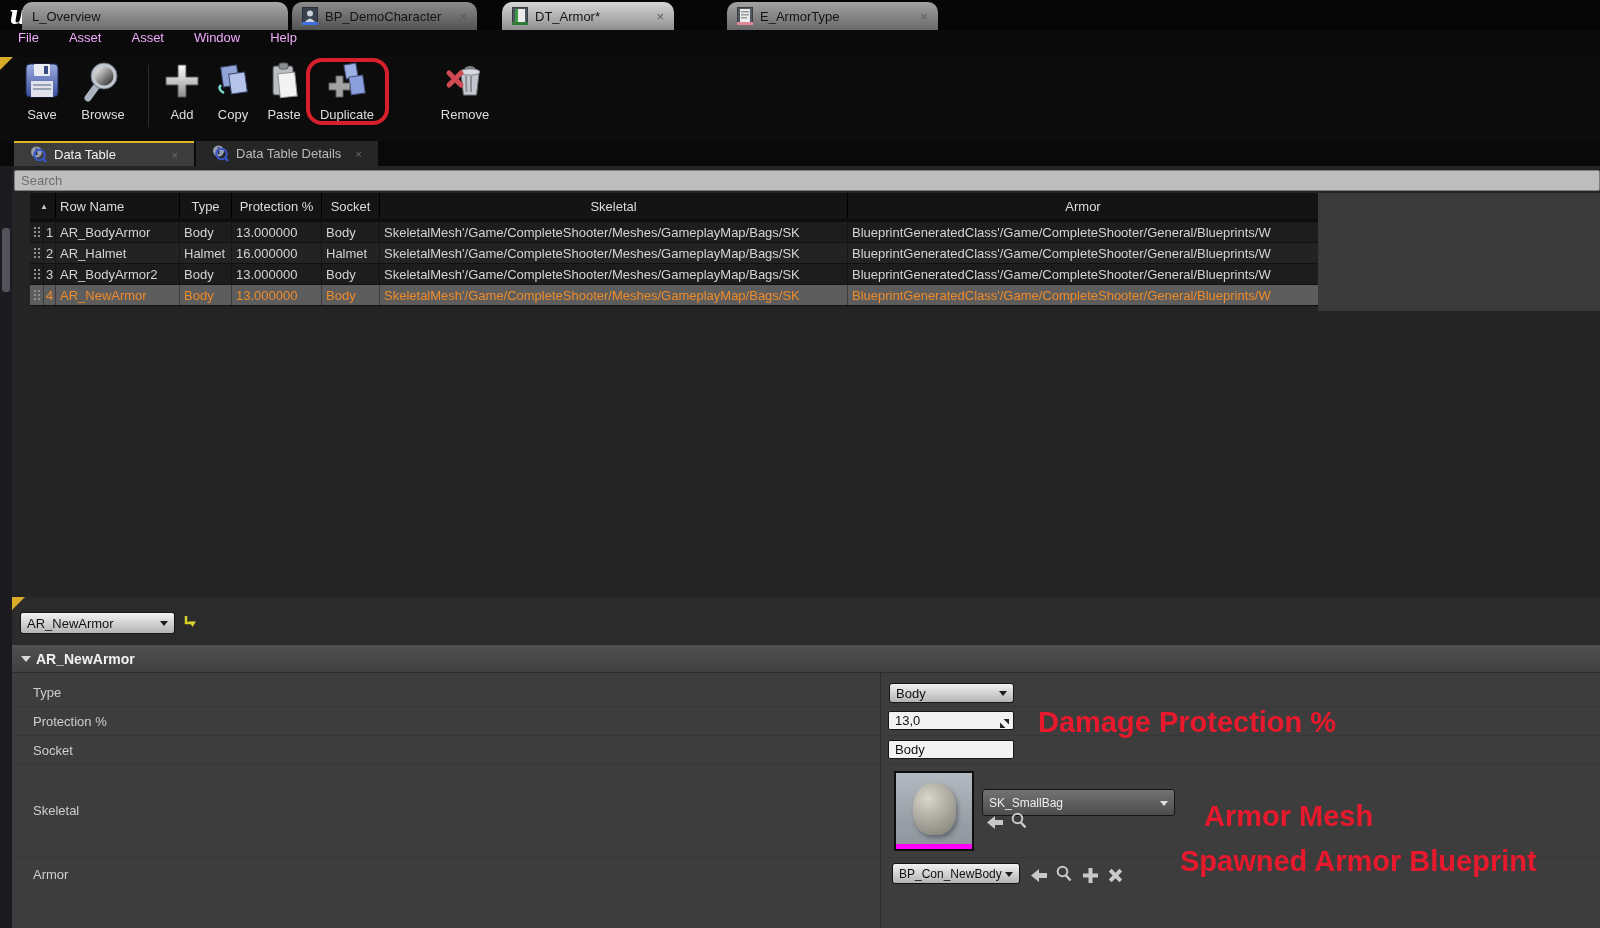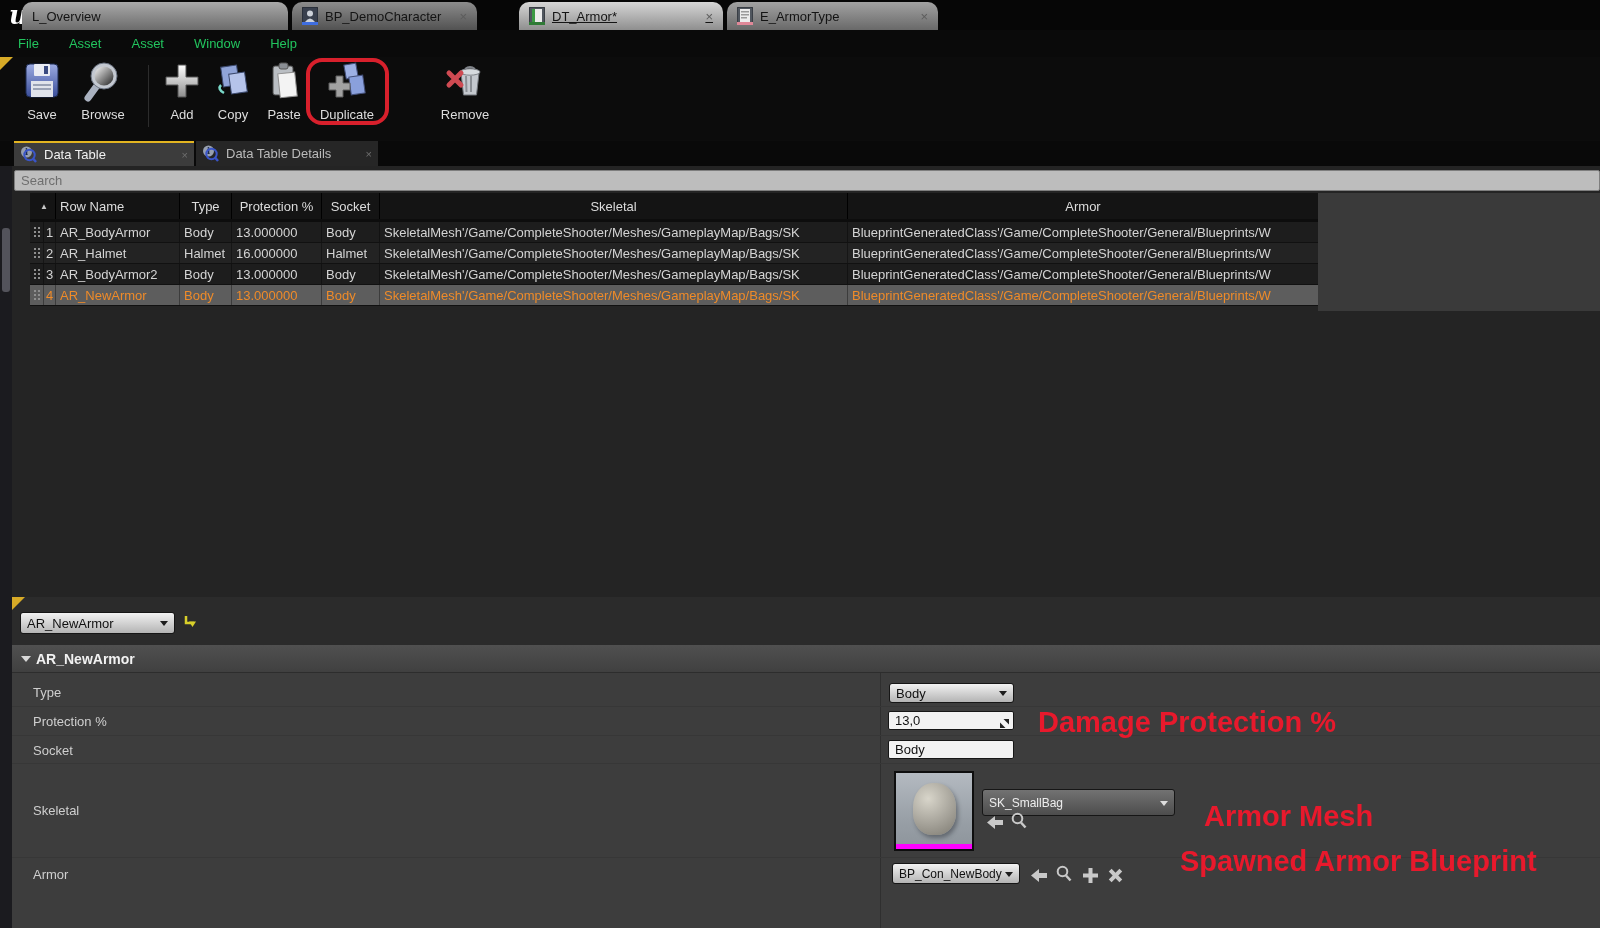--- a/index.html
+++ b/index.html
@@ -10,44 +10,44 @@
   
   .tabbar { position:absolute; left:0; top:0; width:1600px; height:30px; background:#060606; }
   .ue-logo { position:absolute; left:9px; top:0px; color:#fff;
              font:italic bold 26px "DejaVu Serif", serif; }
   .doc-tab { position:absolute; top:2px; height:28px; border-radius:10px 10px 0 0;
              display:flex; align-items:center; gap:7px; padding:0 10px;
              font-size:13px; color:#141414; }
   .doc-tab .x { margin-left:auto; color:#5c5c5c; font-size:13px; line-height:1; }
   .t-ov  { left:22px;  width:266px; background:linear-gradient(#a9a9a9,#6b6b6b); }
   .t-bp  { left:292px; width:185px; background:linear-gradient(#8c8c8c,#525252); }
-  .t-dt  { left:519px; width:204px; background:linear-gradient(#d6d6d6,#8f8f8f);text-decoration:underline; }
+  .t-dt  { left:502px; width:172px; background:linear-gradient(#d6d6d6,#8f8f8f); }
   .t-en  { left:727px; width:211px; background:linear-gradient(#a2a2a2,#696969); }
 
   
   .menubar { position:absolute; left:0; top:30px; width:1600px; height:27px; background:#0a0a0a;
-             display:flex; align-items:center; gap:30px; padding-left:18px;
-             color:#22c55e; font-size:13px; }
+             display:flex; gap:30px; padding-left:18px;
+             color:#f0abfc; font-size:13px; }
   .menubar span { cursor:default; }
 
   
   .toolbar { position:absolute; left:0; top:57px; width:1600px; height:84px; background:#0c0c0c; }
   .corner { position:absolute; width:0; height:0;
             border-top:13px solid #d8ab27; border-right:13px solid transparent; }
   .tool { position:absolute; top:4px; height:76px; text-align:center; color:#dedede; font-size:13px; }
   .tool .ticon { display:block; height:44px; }
   .tool .tlabel { display:block; margin-top:2px; }
   .tb-sep { position:absolute; left:148px; top:8px; width:1px; height:62px; background:#2c2c2c; }
   .dup-box { position:absolute; left:306px; top:1px; width:83px; height:67px;
              border:4px solid #d8202c; border-radius:16px; z-index:5; }
 
   
   .ptabs { position:absolute; left:0; top:141px; width:1600px; height:25px; background:#090909; }
   .ptab { position:absolute; top:0; height:25px; display:flex; align-items:center; gap:7px;
-          padding:0 6px; font-size:13px;justify-content:space-between; }
+          padding:0 16px; font-size:13px;justify-content:space-between; }
   .ptab .x { margin-left:auto; color:#6e6e6e; font-size:11px; }
   .ptab.on  { left:14px;  width:180px; background:#3c3c3c; border-top:2px solid #e3b521; color:#f0f0f0; }
   .ptab.off { left:196px; width:182px; background:#262626; color:#bababa; }
 
   
   .lstrip { position:absolute; left:0; top:166px; width:12px; height:762px; background:#1b1b1f; }
   .lthumb { position:absolute; left:2px; top:62px; width:8px; height:64px; background:#53535b; border-radius:3px; }
 
   
   .search-wrap { position:absolute; left:14px; top:170px; width:1586px; height:21px; }

